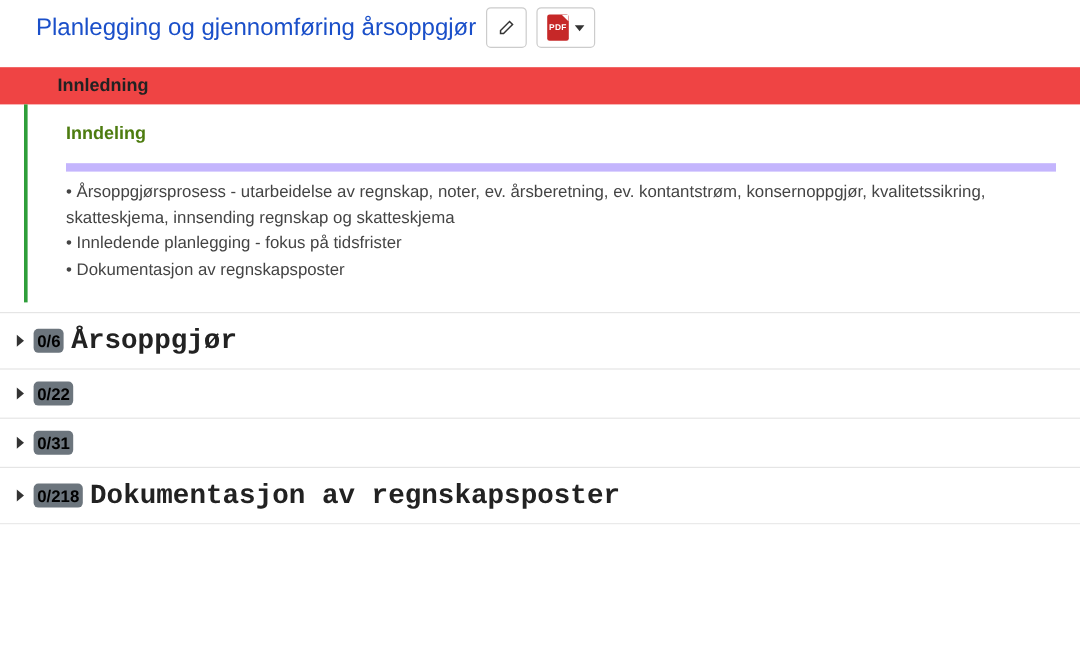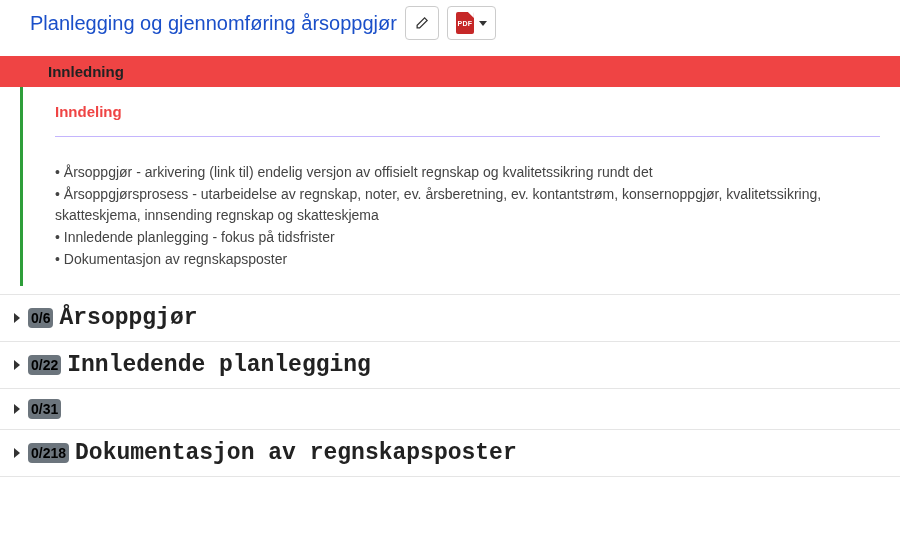--- a/index.html
+++ b/index.html
@@ -83,24 +83,24 @@
     }
 
     .info-block {
       border-left: 3px solid #2e9e3a;
       margin: 0 0 8px 20px;
       padding: 16px 20px 16px 32px;
     }
     .info-sub {
       font-weight: 700;
       font-size: 15px;
-      color: #ef4444;
+      color: #4d7c0f;
       padding-bottom: 16px;
-      margin-bottom: 25px;
-      border-bottom: 1px solid #c4b5fd;
+      margin-bottom: 6px;
+      border-bottom: 7px solid #c4b5fd;
     }
     .info-body {
       color: #444;
       line-height: 1.55;
       font-size: 14px;
     }
     .info-body p { margin: 0; }
 
     .accordion {
       border-top: 1px solid #e5e5e5;
@@ -154,37 +154,35 @@
     </span>
     <span class="caret-down"></span>
   </button>
 </div>
 
 <div class="section-bar">Innledning</div>
 
 <div class="info-block">
   <div class="info-sub">Inndeling</div>
   <div class="info-body">
-    <p>• <span>Årsoppgjør - arkivering (link til) endelig versjon av offisielt regnskap og kvalitetssikring rundt det</span></p>
     <p>• <span>Årsoppgjørsprosess - utarbeidelse av regnskap, noter, ev. årsberetning, ev. kontantstrøm, konsernoppgjør, kvalitetssikring, skatteskjema, innsending regnskap og skatteskjema</span></p>
     <p>• <span>Innledende planlegging - fokus på tidsfrister</span></p>
     <p>• <span>Dokumentasjon av regnskapsposter</span></p>
   </div>
 </div>
 
 <div class="accordion">
   <div class="acc-row">
     <span class="chevron"></span>
     <span class="count-badge">0/6</span>
     <span class="acc-title">Årsoppgjør</span>
   </div>
   <div class="acc-row">
     <span class="chevron"></span>
     <span class="count-badge">0/22</span>
-    <span class="acc-title">Innledende planlegging</span>
   </div>
   <div class="acc-row">
     <span class="chevron"></span>
     <span class="count-badge">0/31</span>
   </div>
   <div class="acc-row">
     <span class="chevron"></span>
     <span class="count-badge">0/218</span>
     <span class="acc-title">Dokumentasjon av regnskapsposter</span>
   </div>

